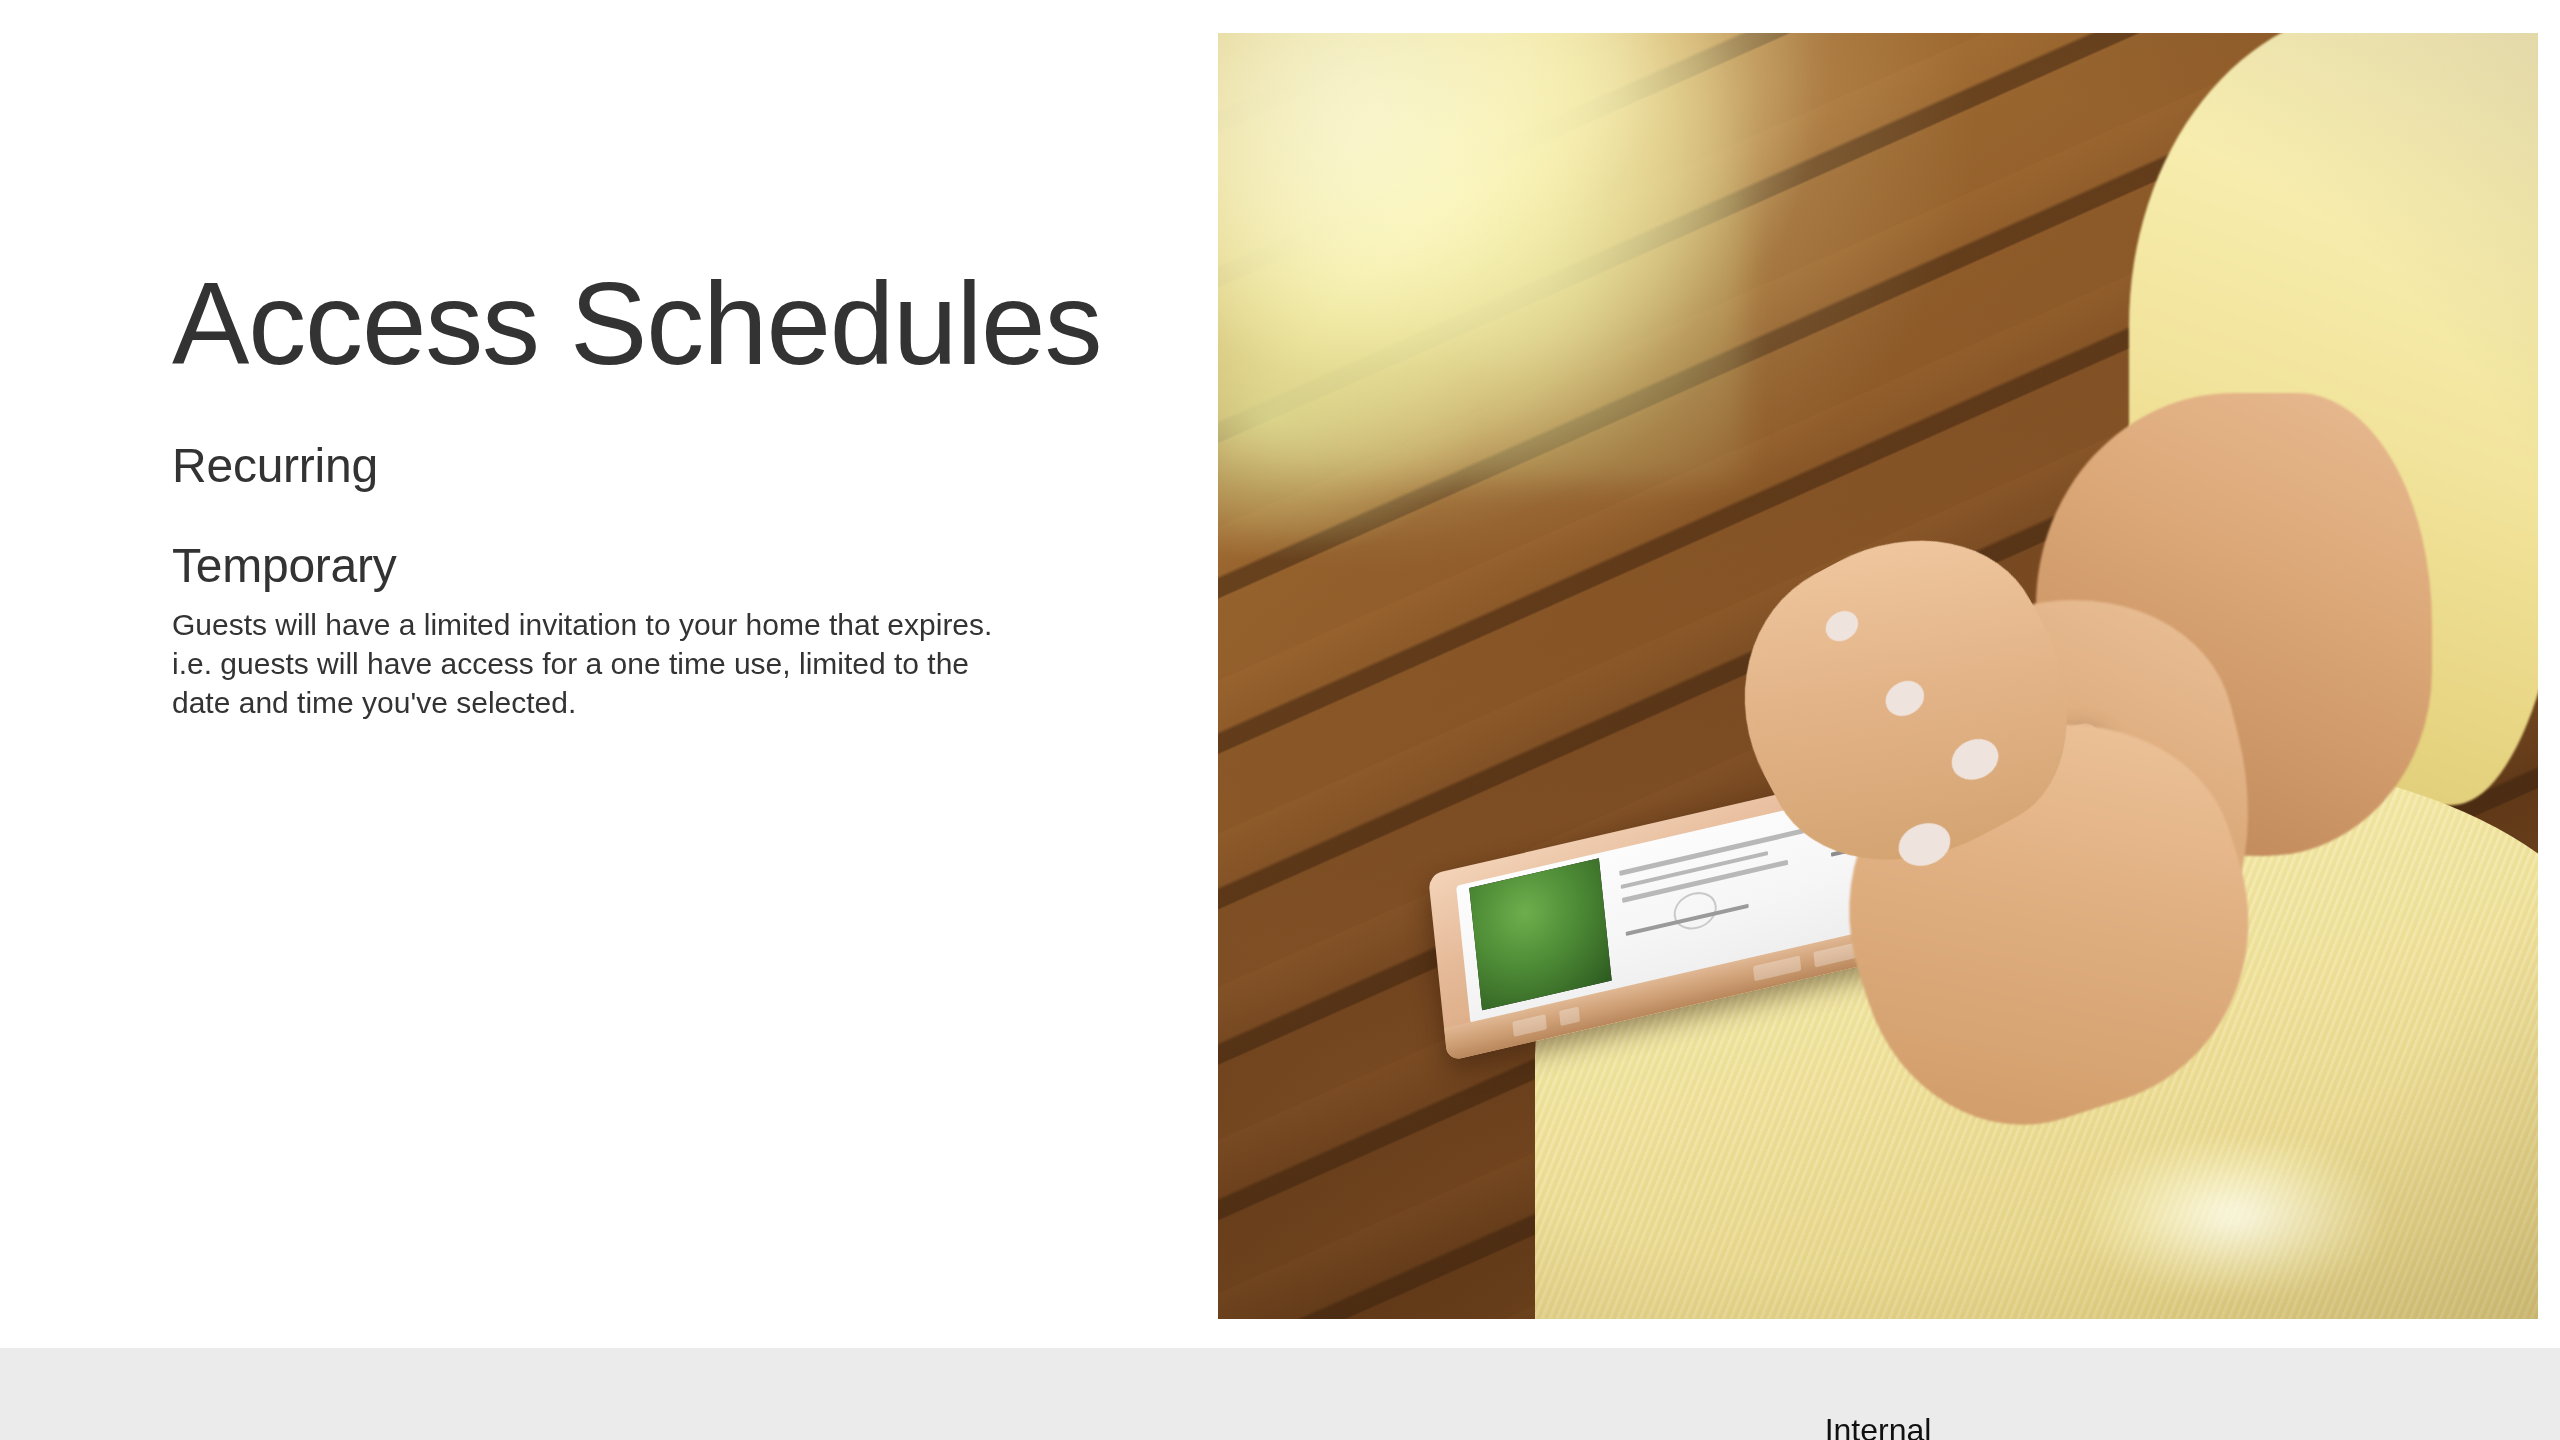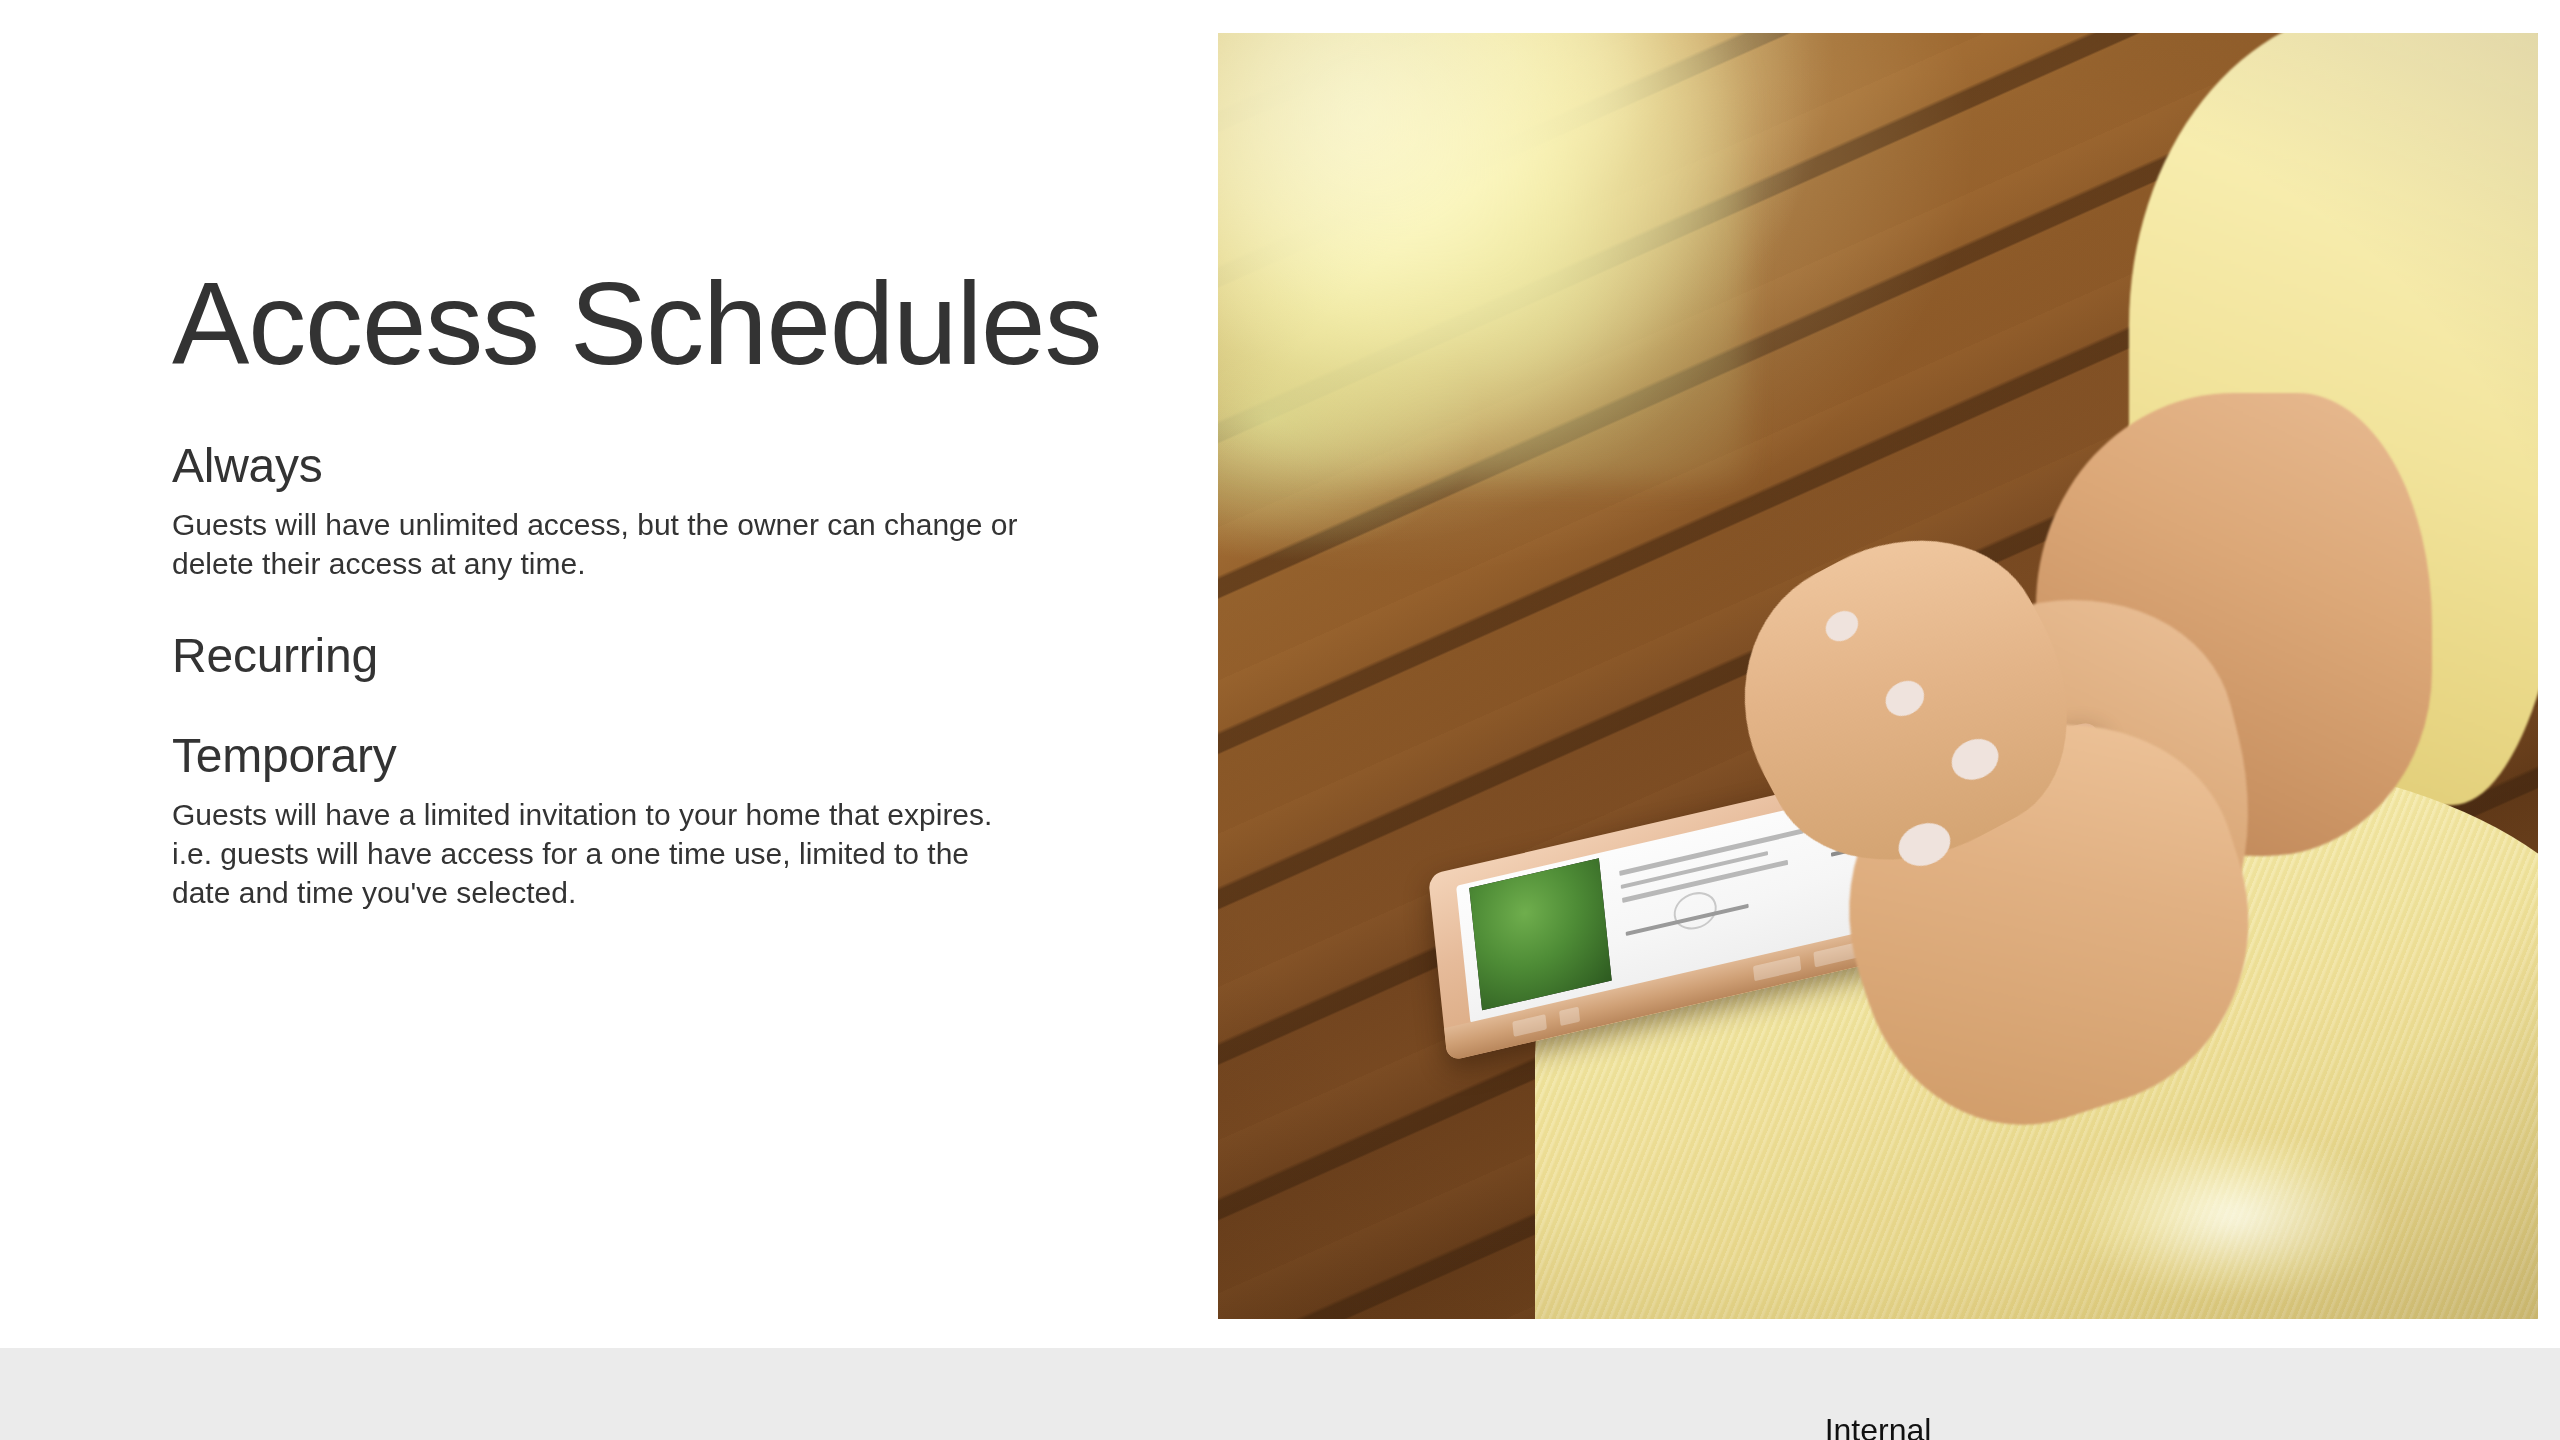--- a/index.html
+++ b/index.html
@@ -349,24 +349,20 @@
 <body>
 
 <div class="slide">
 
   <div class="content-column">
 
     <h1 class="slide-title">Access Schedules</h1>
 
     <div class="sections">
 
-      <div class="section">
-        <h2 class="section-heading">Always</h2>
-        <p class="section-body">Guests will have unlimited access, but the owner can change or delete their access at any time.</p>
-      </div>
 
       <div class="section">
         <h2 class="section-heading">Recurring</h2>
       </div>
 
       <div class="section">
         <h2 class="section-heading">Temporary</h2>
         <p class="section-body">Guests will have a limited invitation to your home that expires. i.e. guests will have access for a one time use, limited to the date and time you've selected.</p>
       </div>
 

